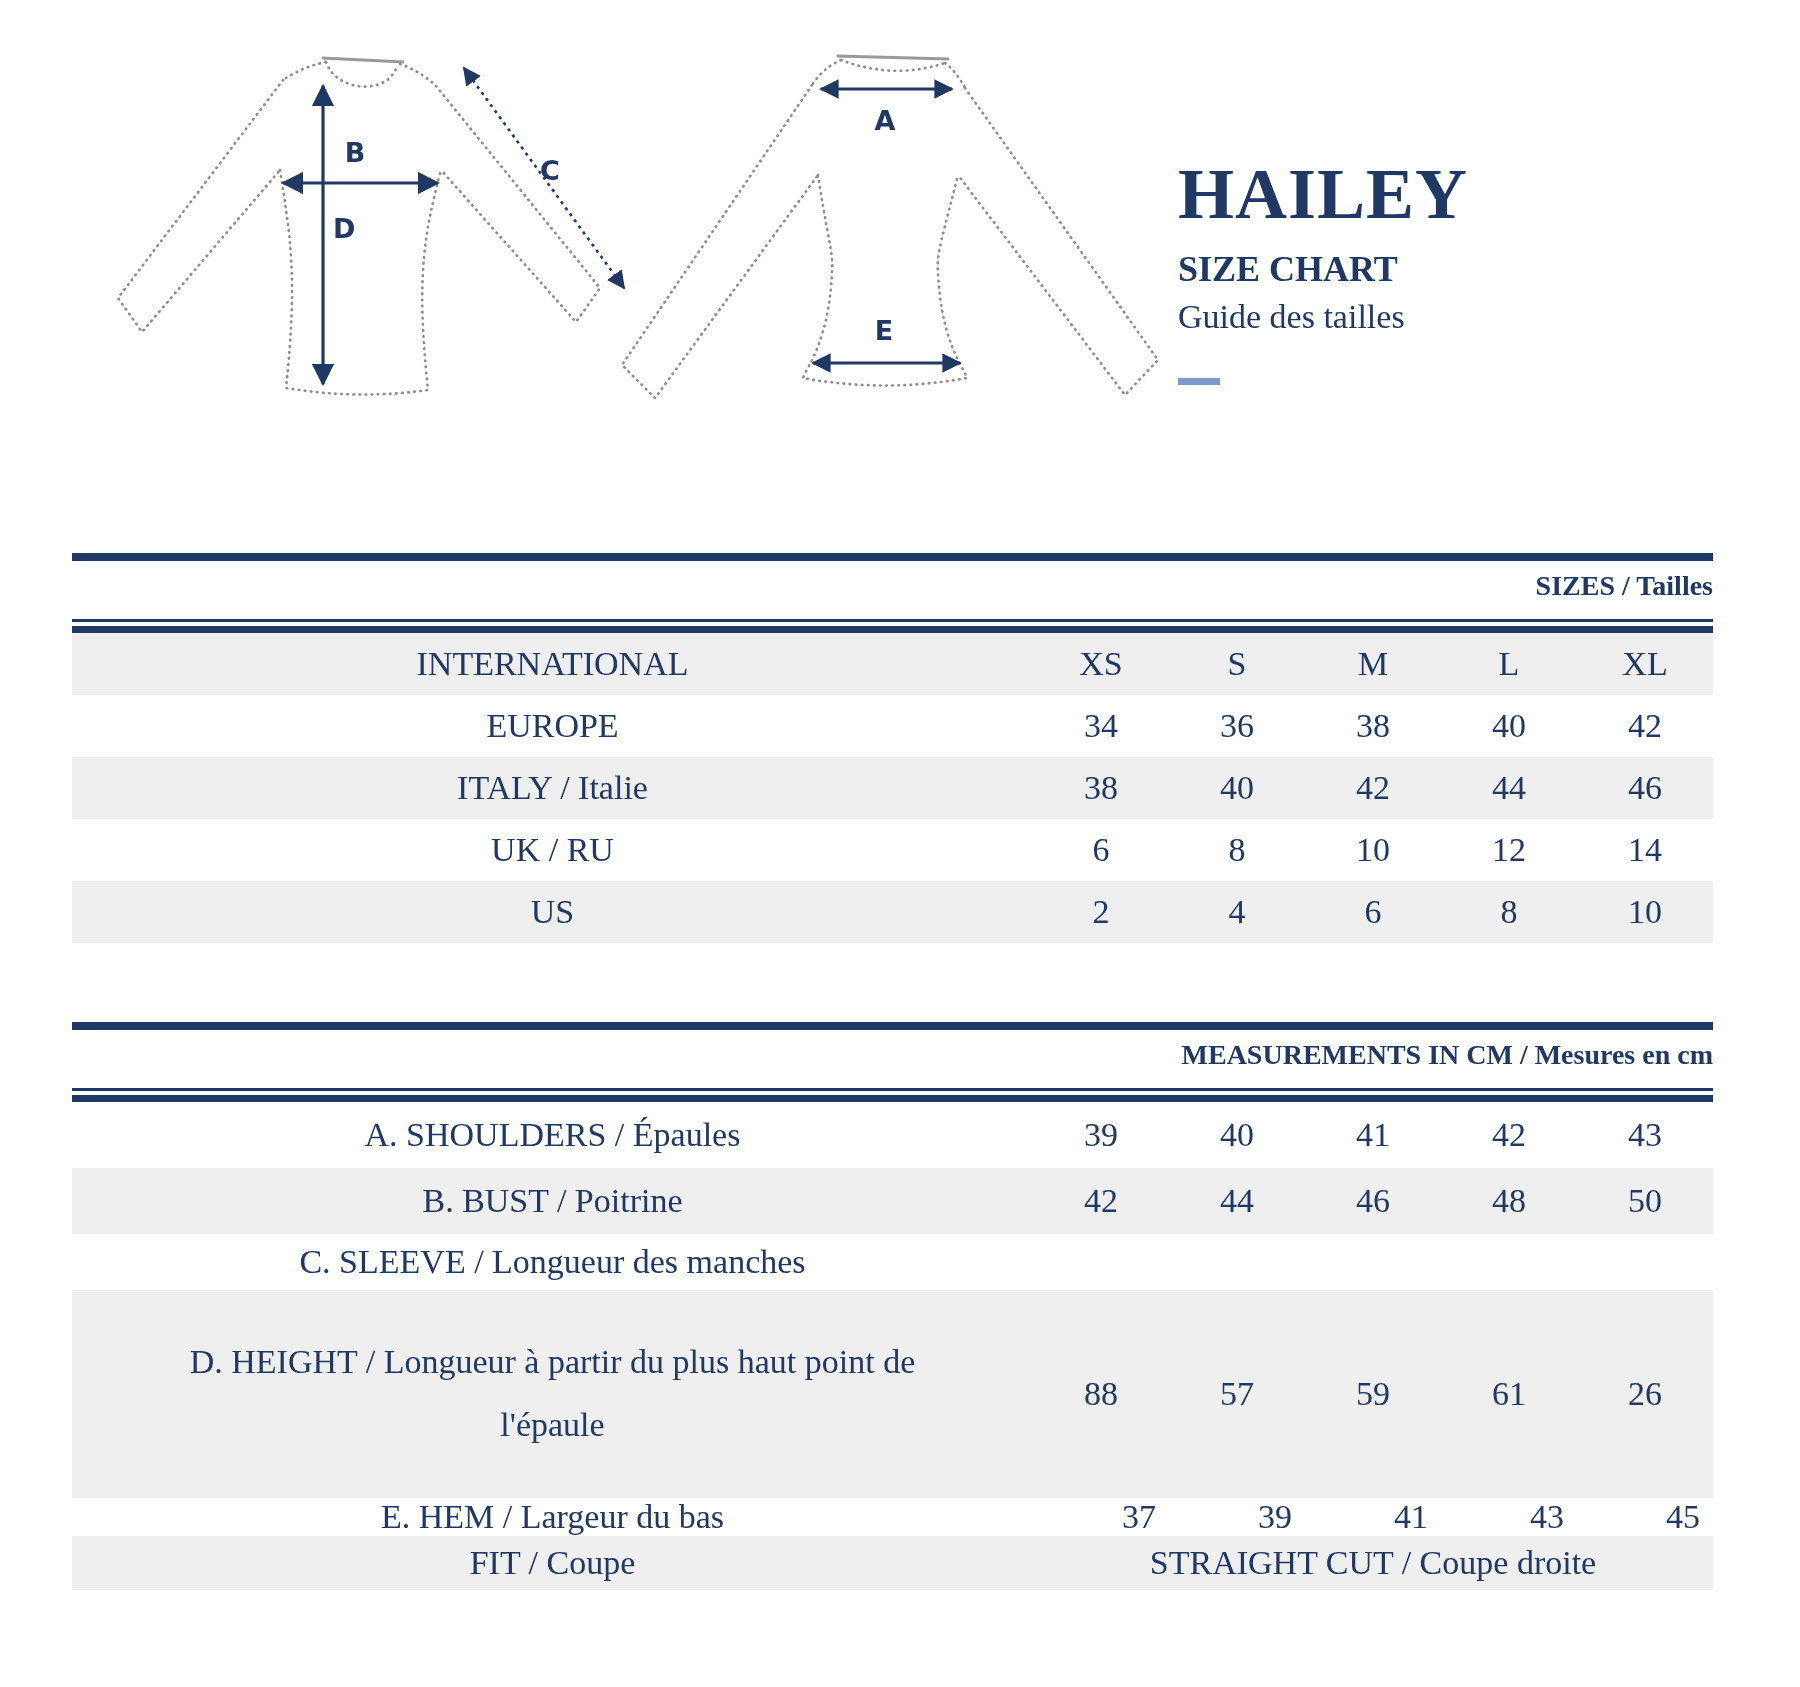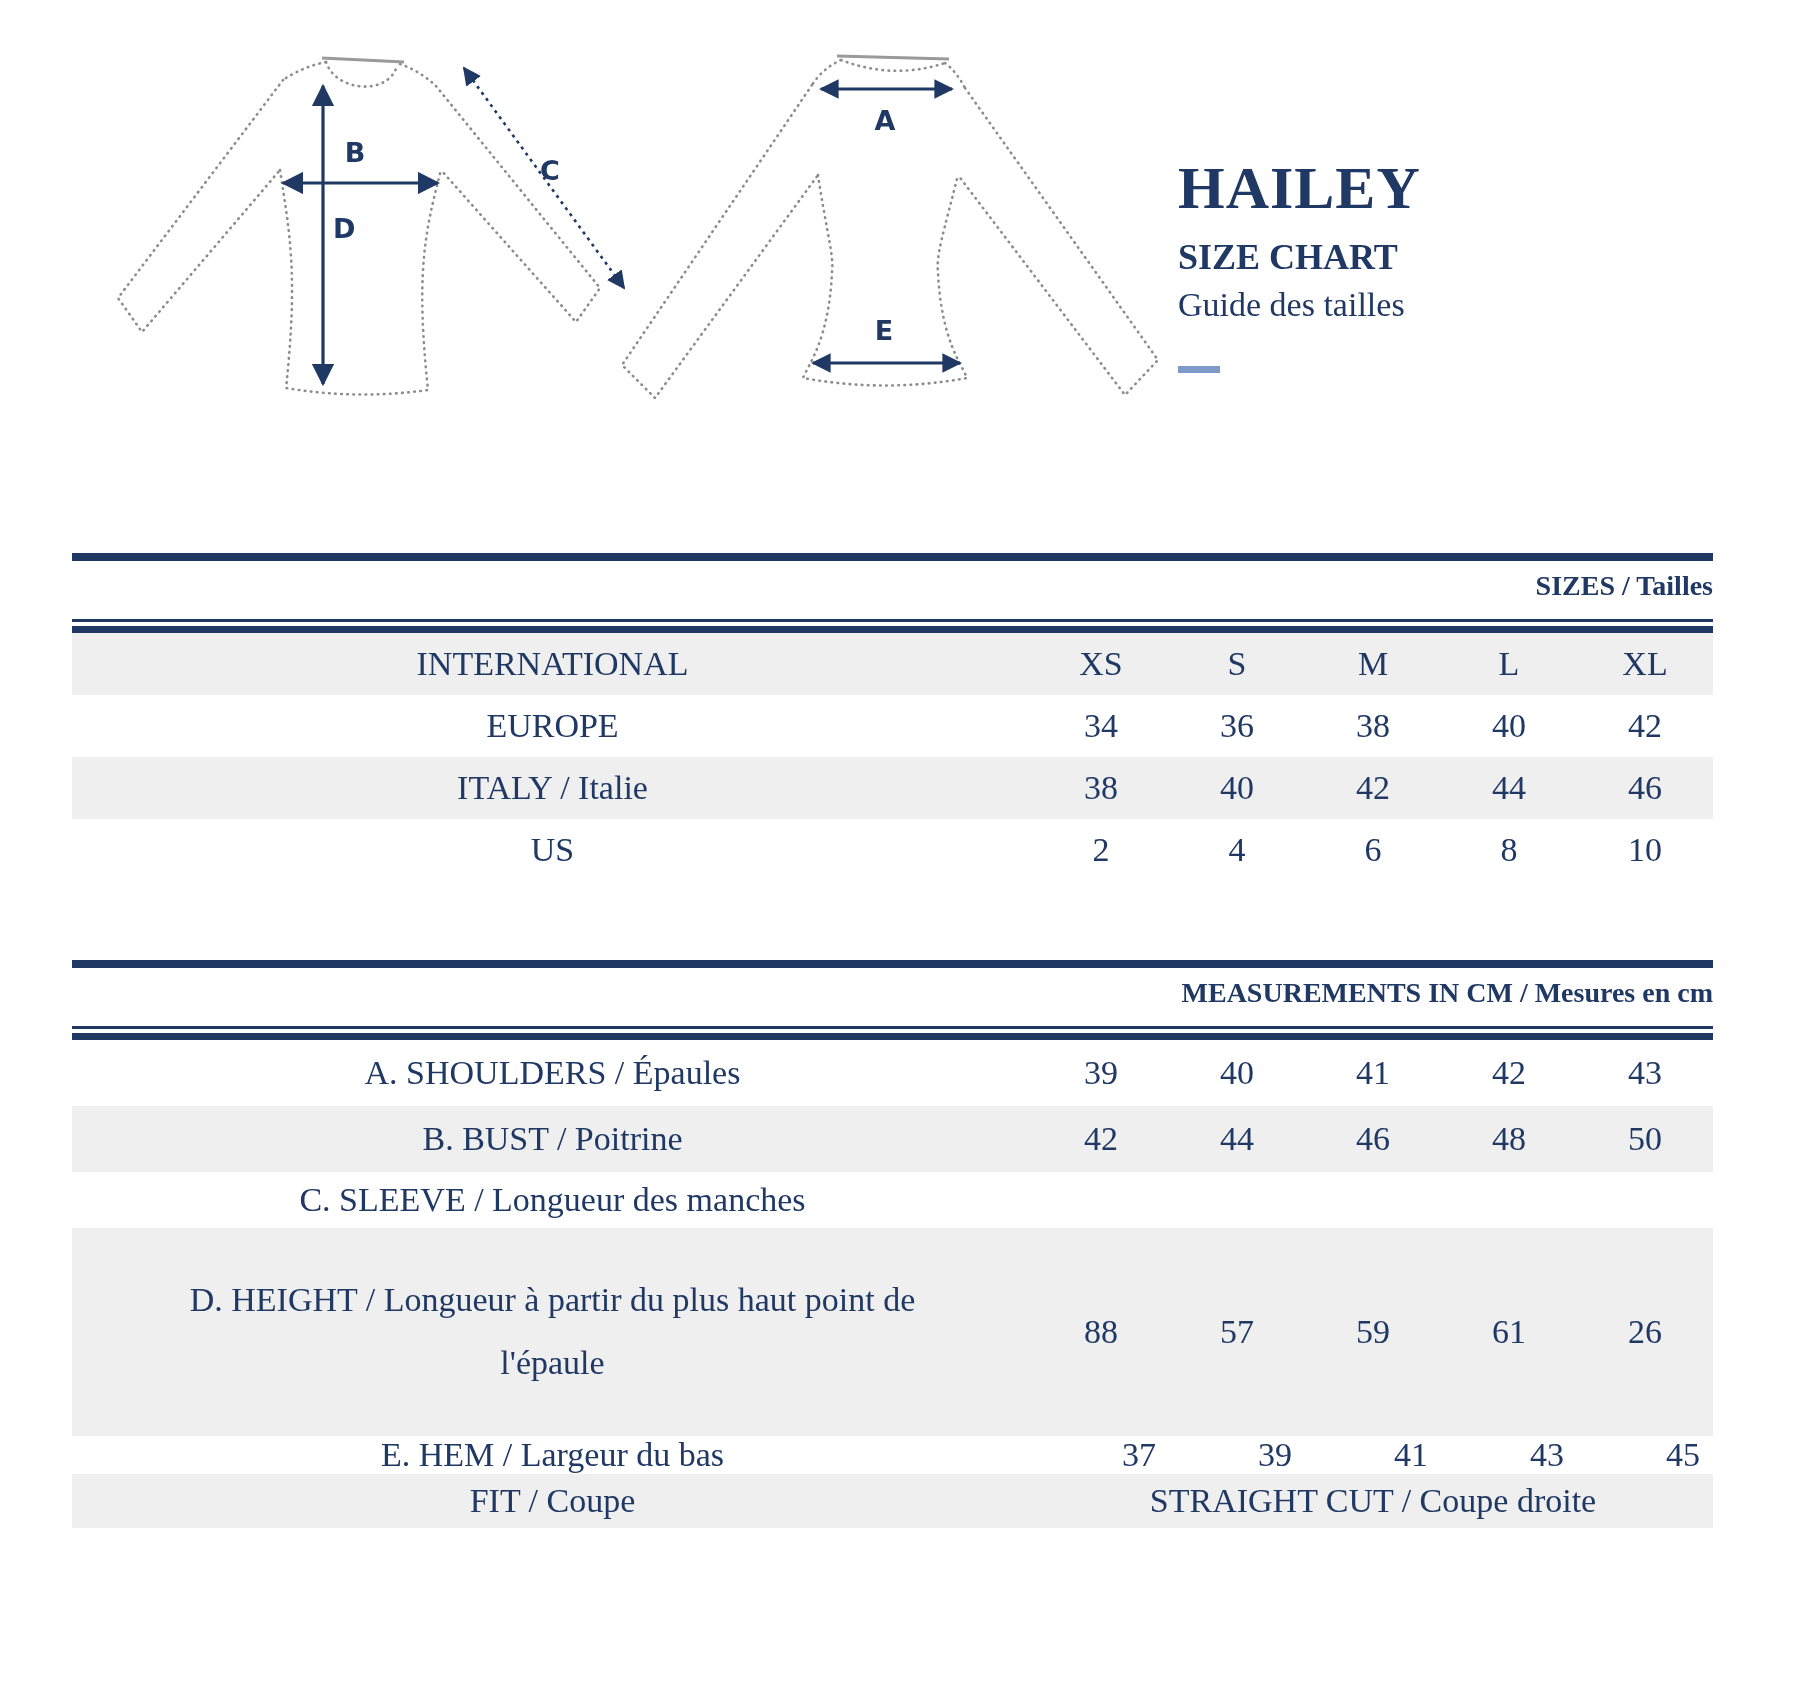--- a/index.html
+++ b/index.html
@@ -6,21 +6,21 @@
   .page{position:relative;width:1800px;height:1687px;background:#ffffff;overflow:hidden;
         font-family:"Liberation Serif", serif;color:#1f3864;}
 
   
   .top-section{position:relative;width:1800px;height:553px;}
   .garment-svg{position:absolute;top:40px;}
   #front-svg{left:70px;width:600px;height:400px;}
   #back-svg{left:545px;width:650px;height:400px;}
 
   .title-block{position:absolute;left:1178px;top:158px;}
-  .brand-title{font-size:60px;font-weight:bold;line-height:1;letter-spacing:1px;margin:0;}
+  .brand-title{font-size:72px;font-weight:bold;line-height:1;letter-spacing:1px;margin:0;}
   .chart-title{font-size:36px;font-weight:bold;margin-top:18px;}
   .chart-subtitle{font-size:34px;margin-top:8px;}
   .accent-dash{width:42px;height:7px;background:#7e9ac8;margin-top:42px;}
 
   
   .rule-thick{width:1641px;margin-left:72px;height:8px;background:#1f3864;}
   .rule-double{width:1641px;margin-left:72px;height:4px;
                border-top:3px solid #1f3864;border-bottom:7px solid #1f3864;}
   .tbl-heading{width:1641px;margin-left:72px;text-align:right;
                font-size:28px;font-weight:bold;padding:9px 0 17px 0;}
@@ -140,20 +140,28 @@
         </tr>
         <tr>
           <td class="lbl">ITALY / Italie</td>
           <td class="val">38</td>
           <td class="val">40</td>
           <td class="val">42</td>
           <td class="val">44</td>
           <td class="val">46</td>
         </tr>
         <tr>
+          <td class="lbl">UK / RU</td>
+          <td class="val">6</td>
+          <td class="val">8</td>
+          <td class="val">10</td>
+          <td class="val">12</td>
+          <td class="val">14</td>
+        </tr>
+        <tr>
           <td class="lbl">US</td>
           <td class="val">2</td>
           <td class="val">4</td>
           <td class="val">6</td>
           <td class="val">8</td>
           <td class="val">10</td>
         </tr>
       </tbody>
   </table>
 

